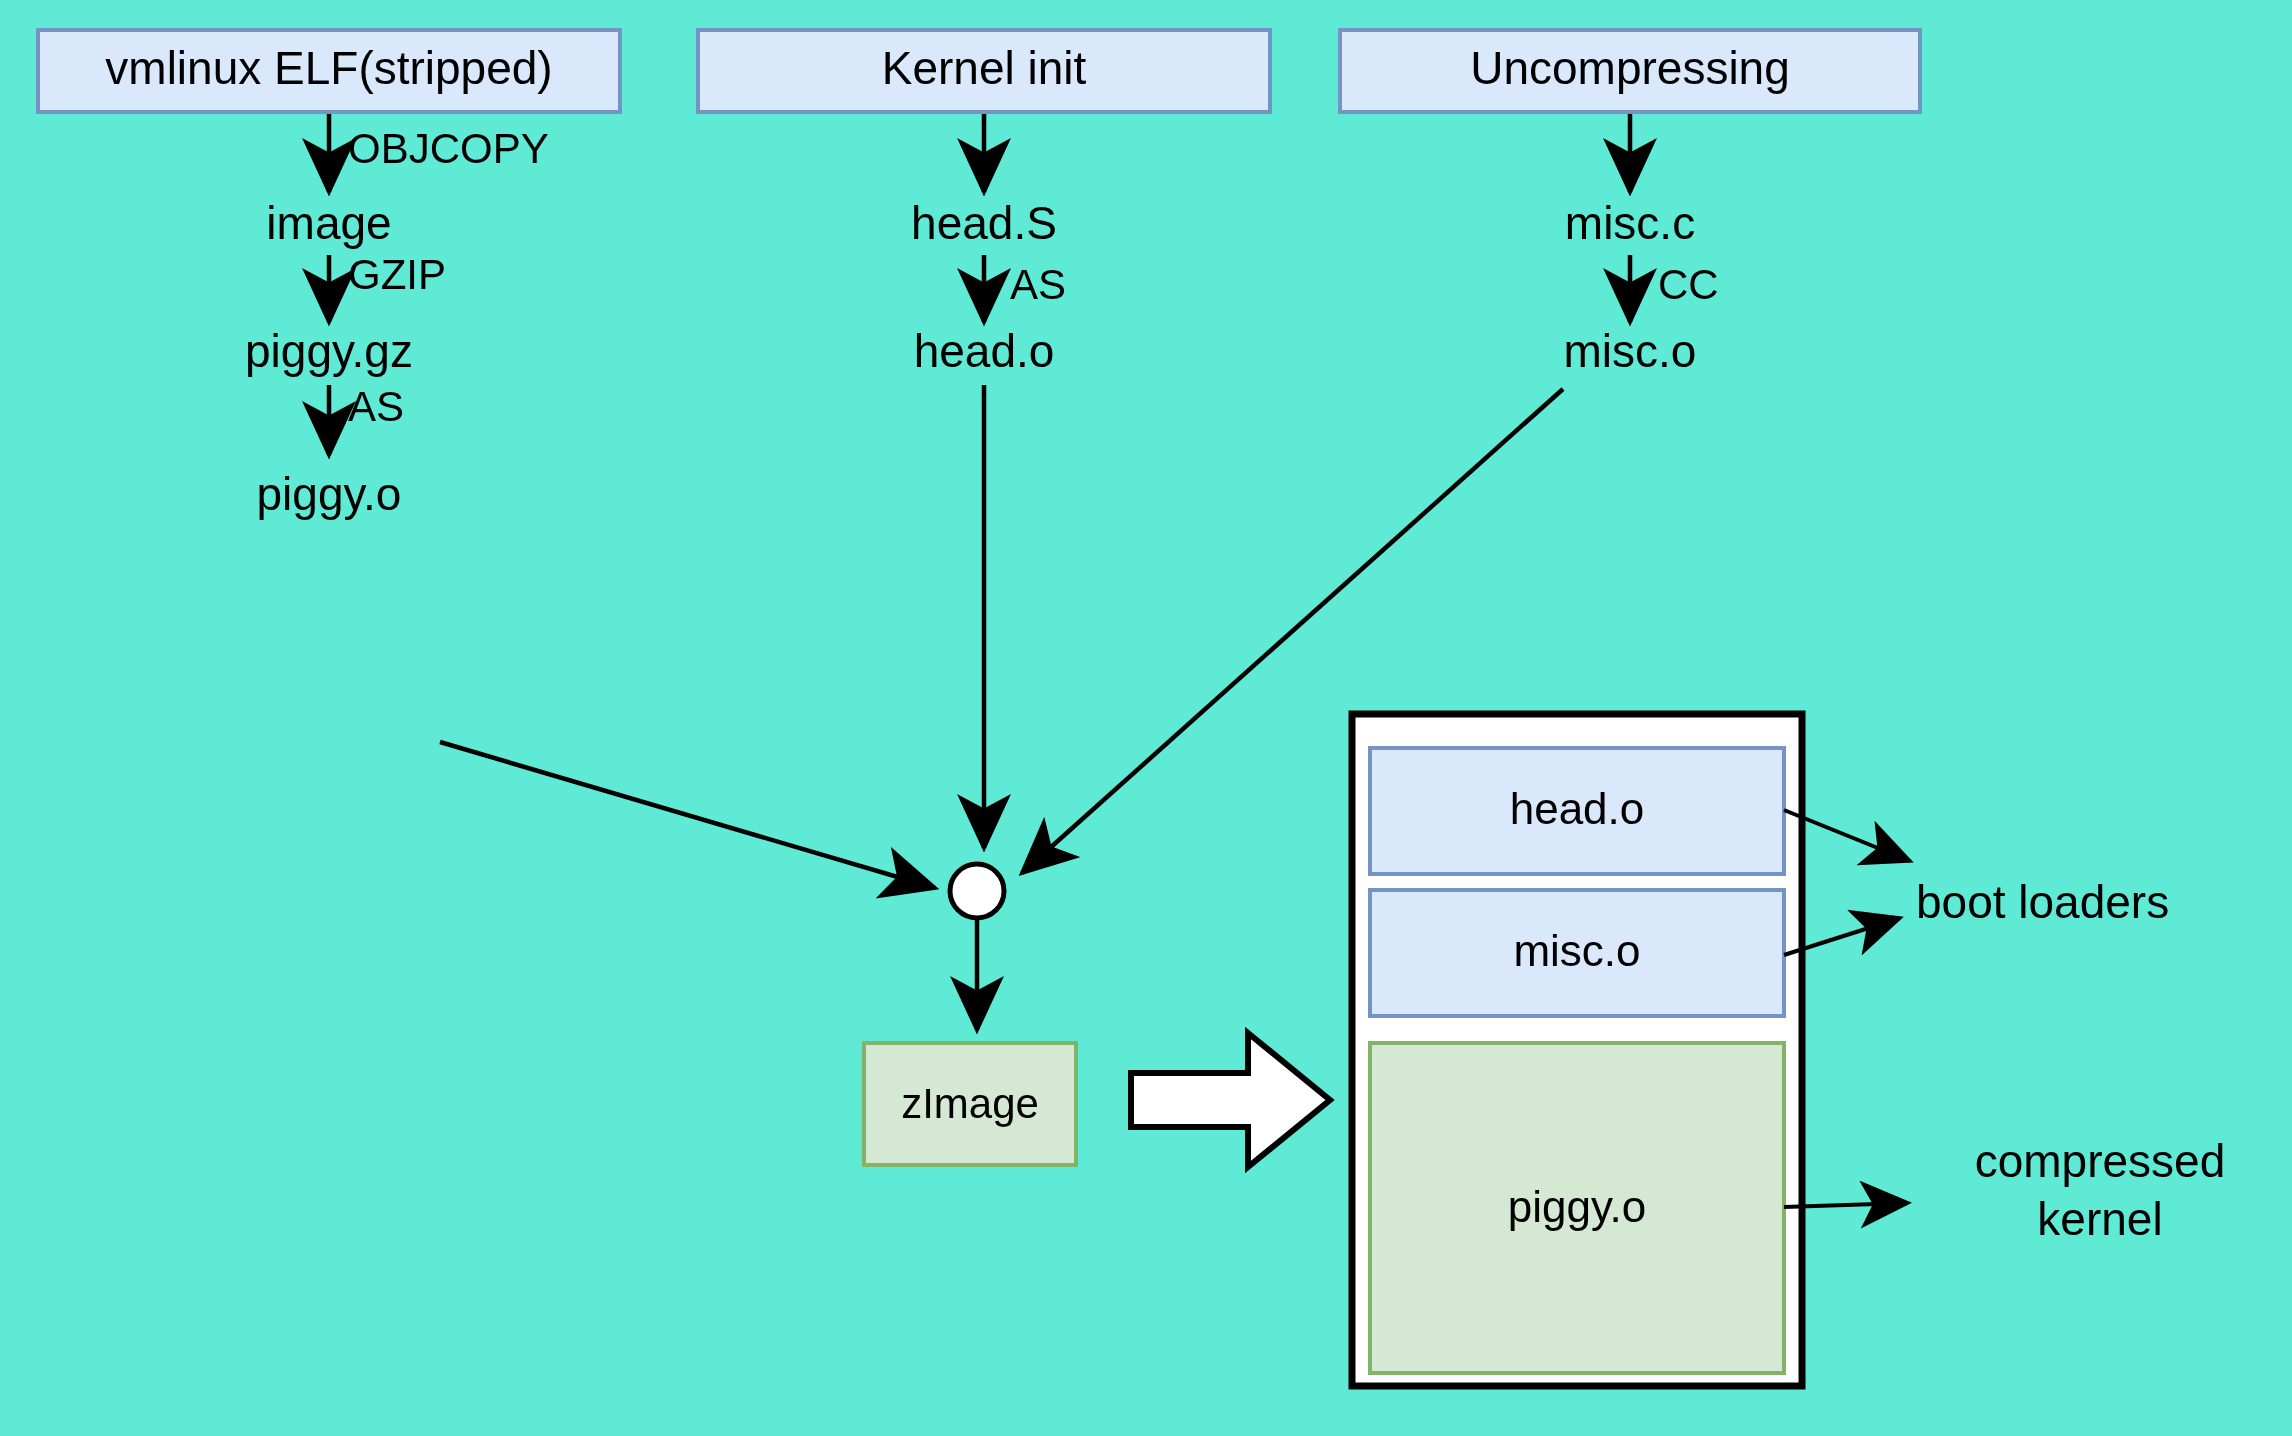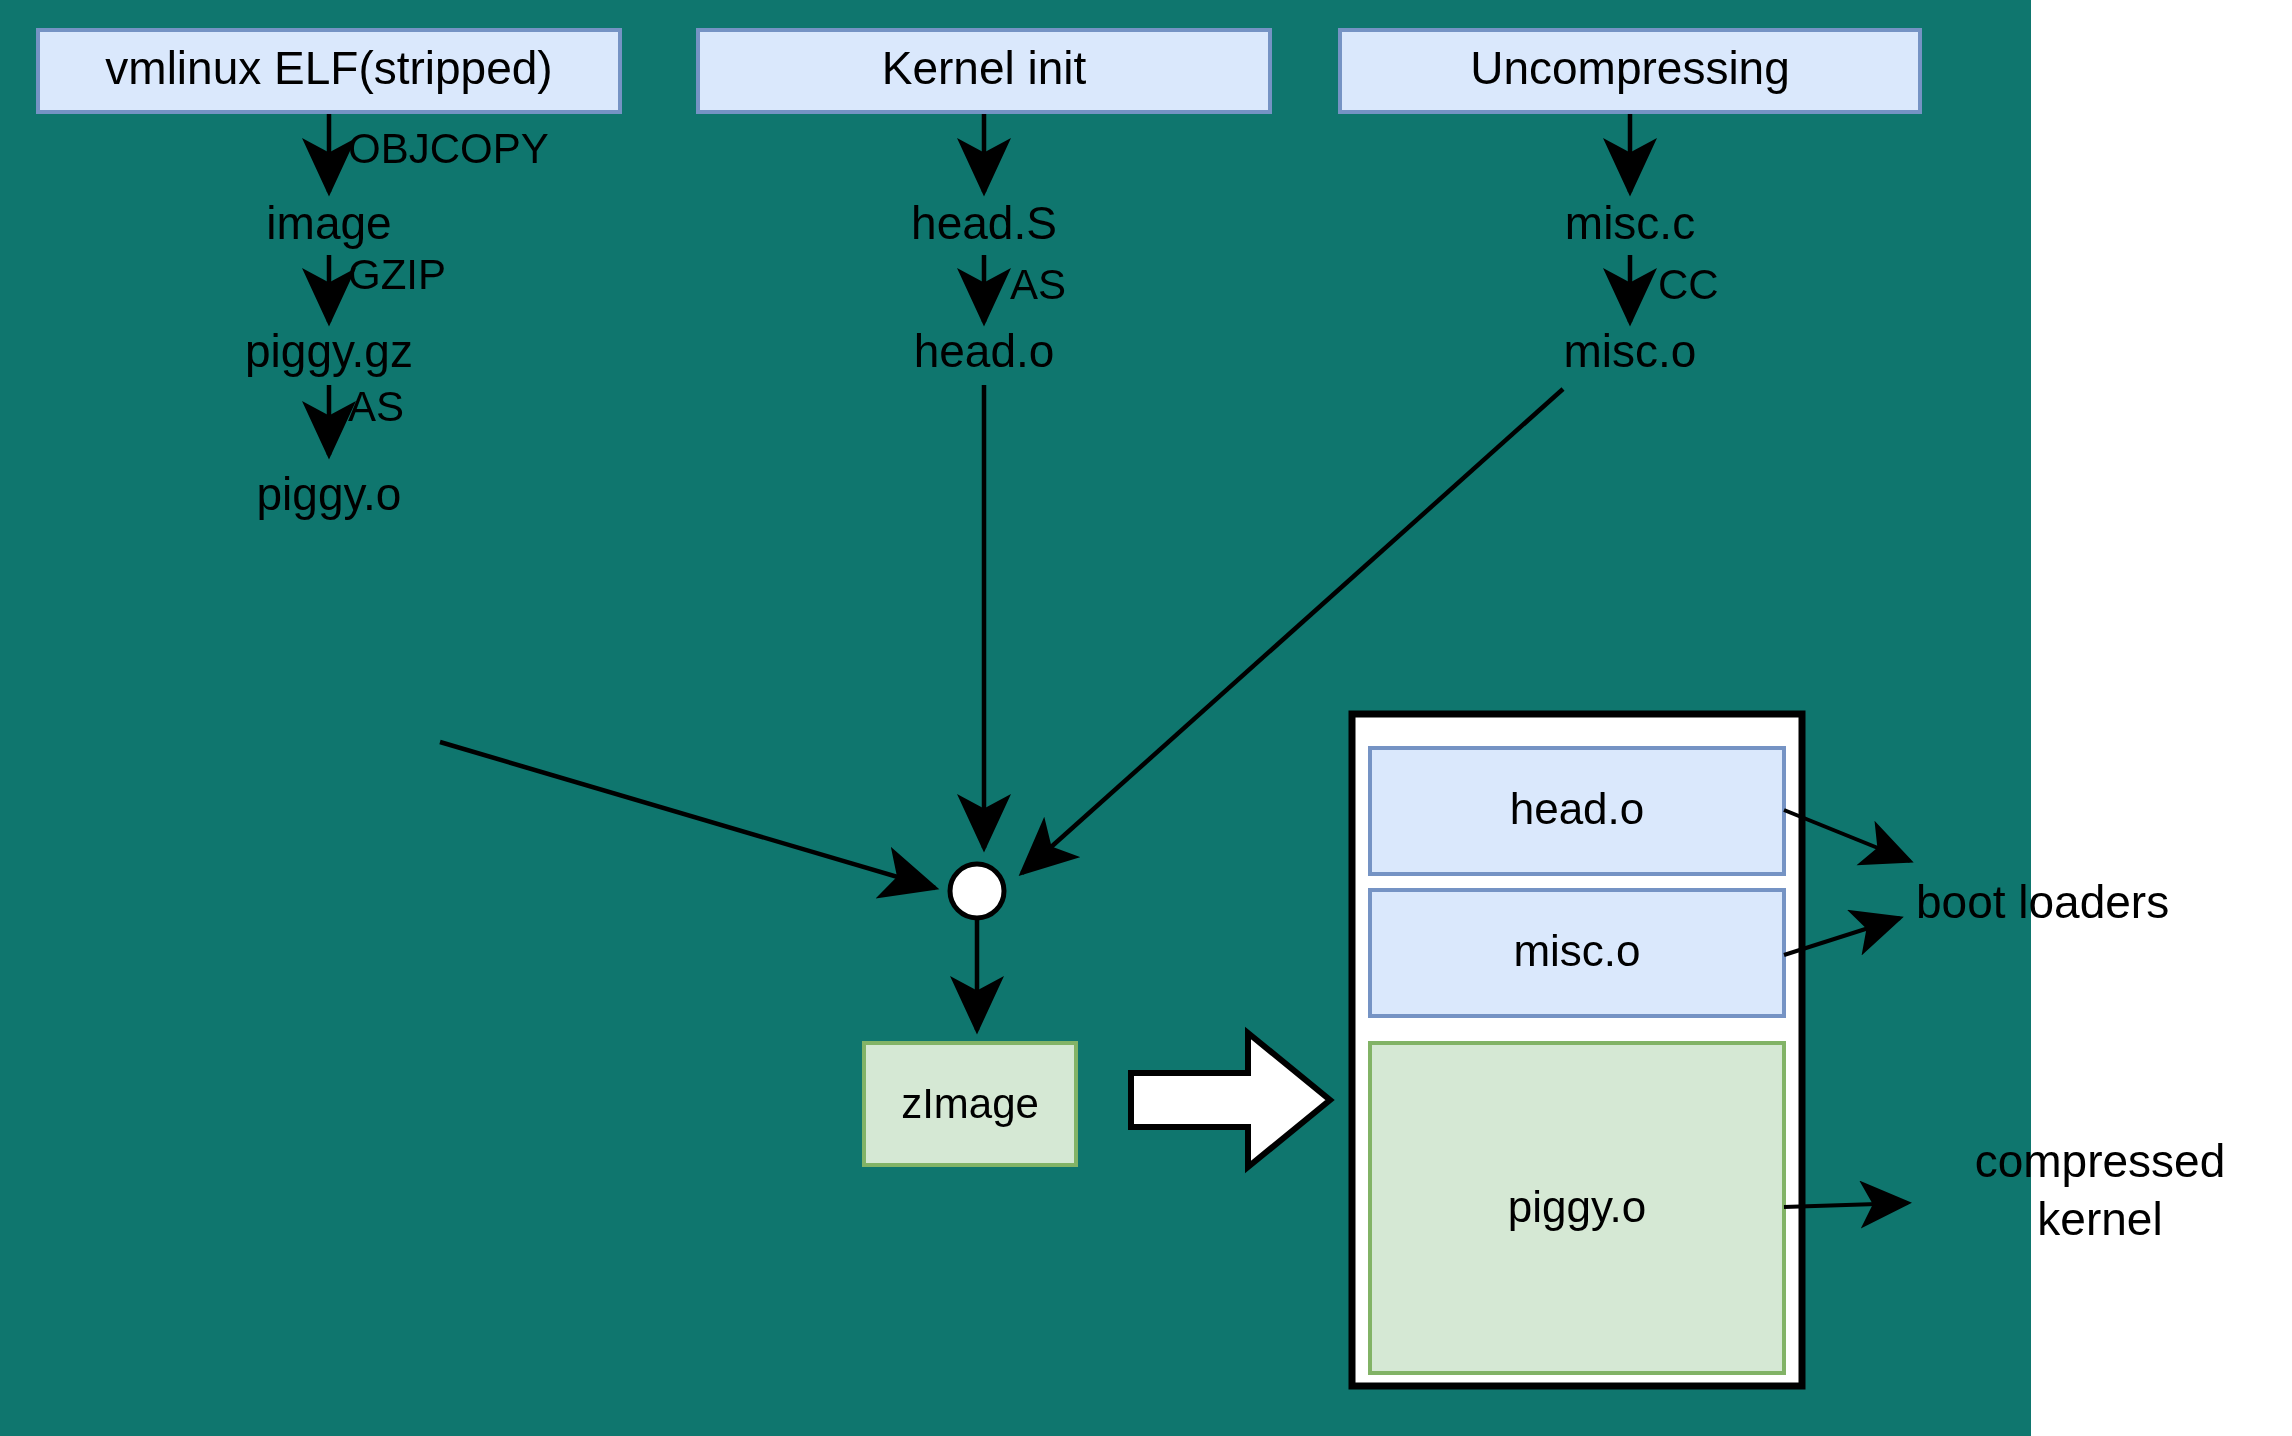--- a/index.html
+++ b/index.html
@@ -9,23 +9,23 @@
     background: #ffffff;
   }
   body {
     width: 2292px;
     height: 1436px;
     overflow: hidden;
     font-family: "Liberation Sans", sans-serif;
   }
   #diagram-root {
     position: relative;
-    width: 2031px;
+    width: 2292px;
     height: 1436px;
-    background: #0f766e;
+    background: #5eead4;
   }
   svg#flow {
     display: block;
     width: 2292px;
     height: 1436px;
   }
   .box-rect {
     stroke-width: 4px;
   }
   .box-blue {

